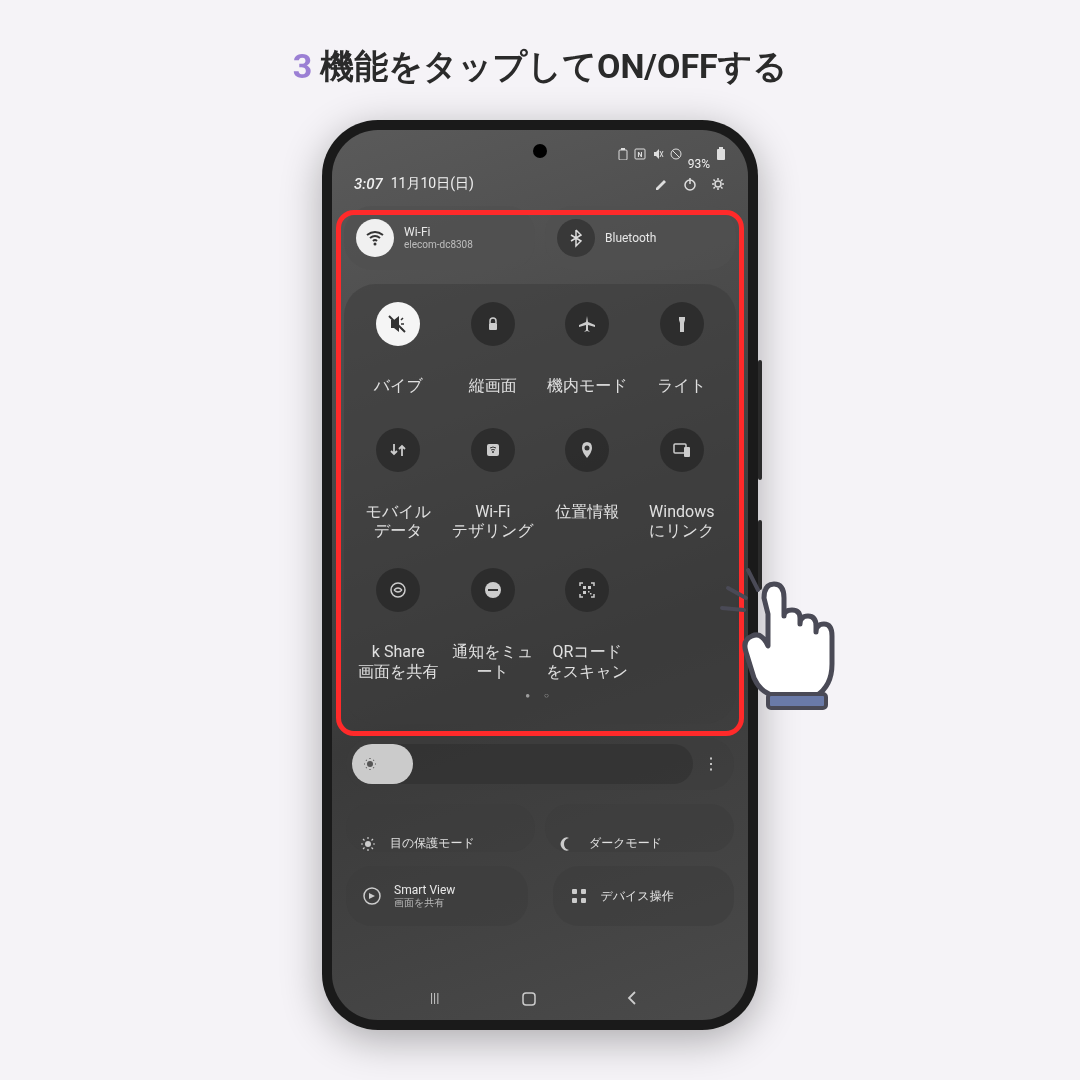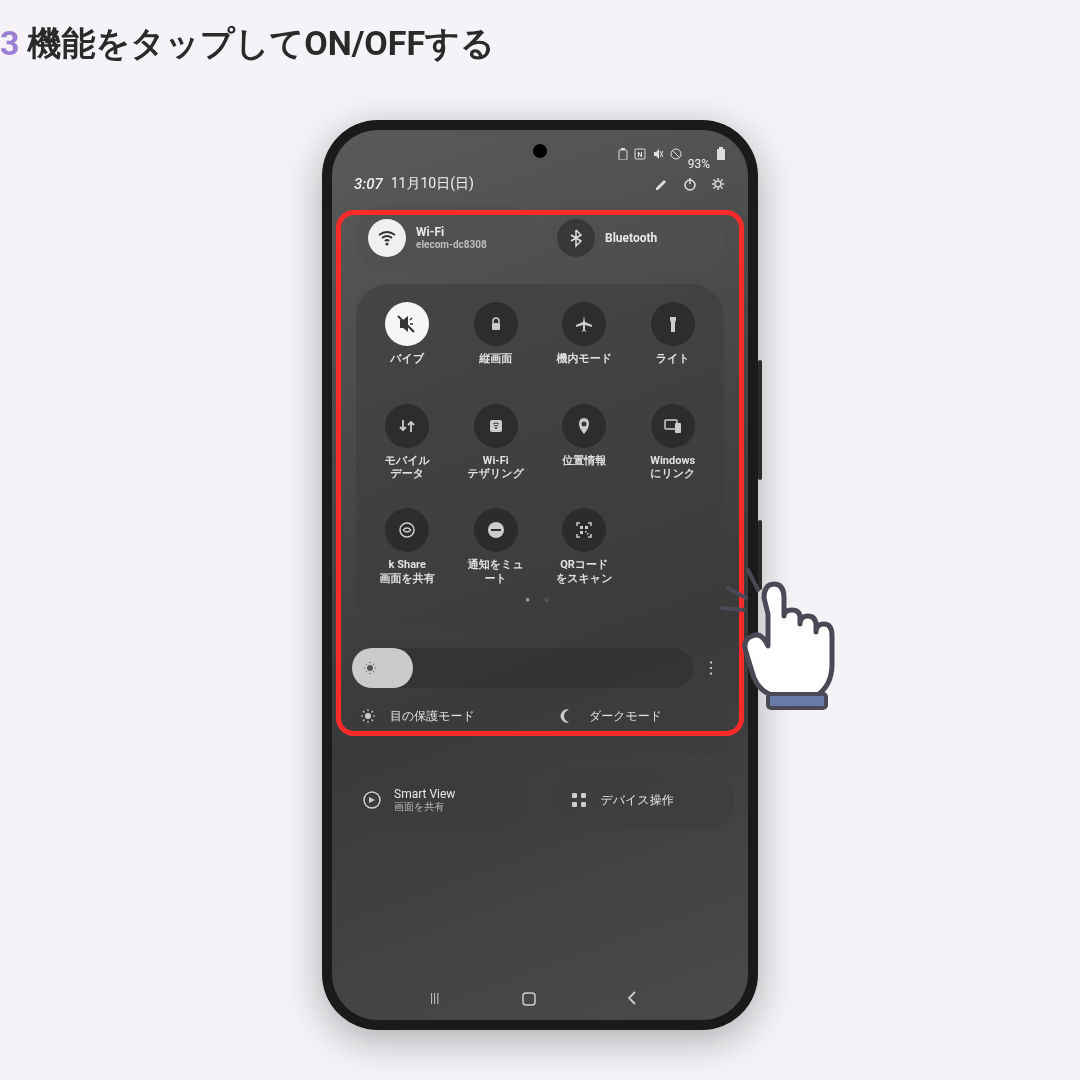--- a/index.html
+++ b/index.html
@@ -4,21 +4,22 @@
   <style>
     * { margin: 0; padding: 0; box-sizing: border-box; }
     body {
       width: 1080px; height: 1080px;
       background: #f5f3f7;
       font-family: -apple-system, "Segoe UI", Roboto, sans-serif;
       position: relative;
       overflow: hidden;
     }
     .title {
-      padding-top: 21px;
+      text-align: center;
+      padding-top: 44px;
       font-size: 34px;
       font-weight: 700;
       color: #2a2a2a;
     }
     .title .num { color: #9b7fd4; margin-right: 8px; }
     .phone {
       position: absolute;
       left: 322px; top: 120px;
       width: 436px; height: 910px;
       background: #1a1a1a;
@@ -78,21 +79,21 @@
     .header2 .hicon { width: 20px; height: 20px; display:flex; align-items:center; justify-content:center; opacity:0.9; }
     .red-box {
       position: absolute;
       left: 4px; right: 4px;
       top: 80px; height: 526px;
       border: 5px solid #ff2a2a;
       border-radius: 18px;
       z-index: 3;
       pointer-events: none;
     }
-    .tiles-area { padding: 6px 24px 0; font-weight: bold; }
+    .tiles-area { padding: 6px 12px 0; }
     .big-tiles {
       display: flex; gap: 10px;
     }
     .big-tile {
       flex: 1;
       background: rgba(80,80,80,0.7);
       border-radius: 28px;
       height: 64px;
       display: flex;
       align-items: center;
@@ -129,26 +130,27 @@
     }
     .tile .circ {
       width: 44px; height: 44px;
       border-radius: 50%;
       background: rgba(40,40,40,0.8);
       display: flex; align-items: center; justify-content: center;
       color: #ccc;
     }
     .tile.active .circ { background: #f5f5f5; color: #333; }
     .tile .lbl {
-      font-size: 11px;
+      font-size: 16px;
       text-align: center;
       line-height: 1.2;
       color: #e0e0e0;
       min-height: 24px;
       white-space: pre-line;
+      margin-top: 24px;
     }
     .dots {
       text-align: center;
       margin-top: 10px;
       letter-spacing: 6px;
       color: rgba(255,255,255,0.5);
       font-size: 8px;
     }
     .slider-panel {
       margin: 14px 14px 0;
@@ -182,21 +184,21 @@
     .mode-row {
       display: flex; gap: 10px;
       margin: 14px 14px 0;
     }
     .mode-btn {
       flex: 1;
       background: rgba(60,60,60,0.55);
       border-radius: 26px;
       height: 48px;
       display: flex;
-      align-items: flex-start;
+      align-items: flex-end;
       gap: 10px;
       padding: 0 14px;
       font-size: 12px;
       color: #e0e0e0;
     }
     .mode-btn .mi { width: 20px; text-align: center; color: #ccc; }
     .bottom-row {
       display: flex; gap: 25px;
       margin: 14px 14px 0;
     }

